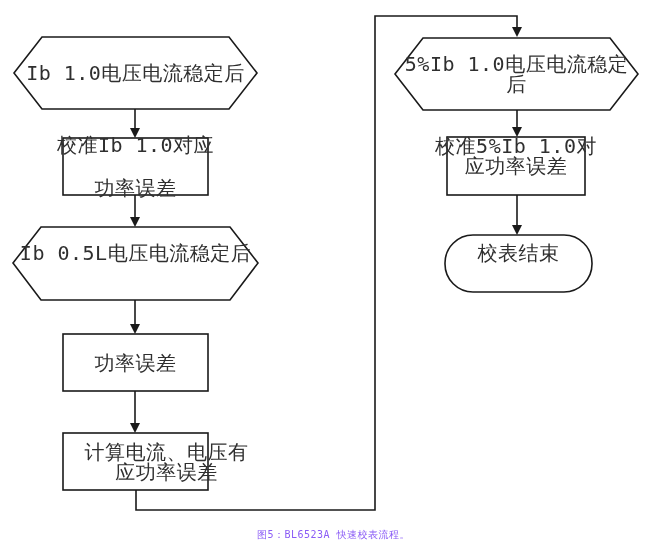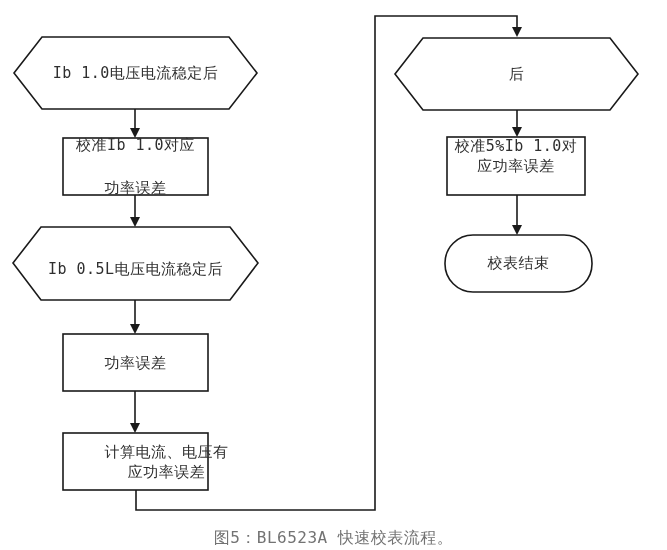--- a/index.html
+++ b/index.html
@@ -9,34 +9,34 @@
     overflow:hidden;
   }
   #canvas{position:absolute;left:0;top:0;width:667px;height:550px;}
   svg{position:absolute;left:0;top:0;}
   .shape{fill:none;stroke:#1a1a1a;stroke-width:1.6;}
   .conn{fill:none;stroke:#1a1a1a;stroke-width:1.6;}
   .head{fill:#1a1a1a;stroke:none;}
   .lbl{
     position:absolute;display:flex;flex-direction:column;
     align-items:center;justify-content:center;text-align:center;
-    font-size:15px;line-height:20px;color:#2f2f2f;letter-spacing:.5px;
+    font-size:20px;line-height:20px;color:#2f2f2f;letter-spacing:.5px;
     white-space:nowrap;
   }
   .lbl-a{left:14px;top:37px;width:243px;height:72px;}
   .lbl-b{left:63px;top:138px;width:145px;height:57px;gap:23px;}
-  .lbl-c{left:13px;top:227px;width:245px;height:52px;margin-top:16px;}
+  .lbl-c{left:13px;top:227px;width:245px;height:52px;}
   .lbl-d{left:63px;top:334px;width:145px;height:57px;}
   .lbl-e{left:63px;top:433px;width:145px;height:57px;padding-left:31px;}
   .lbl-f{left:395px;top:38px;width:243px;height:72px;}
   .lbl-g{left:447px;top:127px;width:138px;height:58px;}
-  .lbl-h{left:445px;top:234px;width:147px;height:57px;}
+  .lbl-h{left:445px;top:224px;width:147px;height:57px;}
   .caption{
     position:absolute;left:0;top:528px;width:667px;text-align:center;
-    font-size:16px;color:#737373;letter-spacing:.5px;
+    font-size:10px;color:#8b5cf6;letter-spacing:.5px;
   }
 </style>
 </head>
 <body>
 
 <div id="canvas">
 
   <svg width="667" height="550" viewBox="0 0 667 550">
 
     <polygon class="shape" points="14,73 42,37 229,37 257,73 229,109 42,109"></polygon>
@@ -83,20 +83,21 @@
   <div class="lbl lbl-d">
     <span>功率误差</span>
   </div>
 
   <div class="lbl lbl-e">
     <span>计算电流、电压有</span>
     <span>应功率误差</span>
   </div>
 
   <div class="lbl lbl-f">
+    <span>5%Ib 1.0电压电流稳定</span>
     <span>后</span>
   </div>
 
   <div class="lbl lbl-g">
     <span>校准5%Ib 1.0对</span>
     <span>应功率误差</span>
   </div>
 
   <div class="lbl lbl-h">
     <span>校表结束</span>

